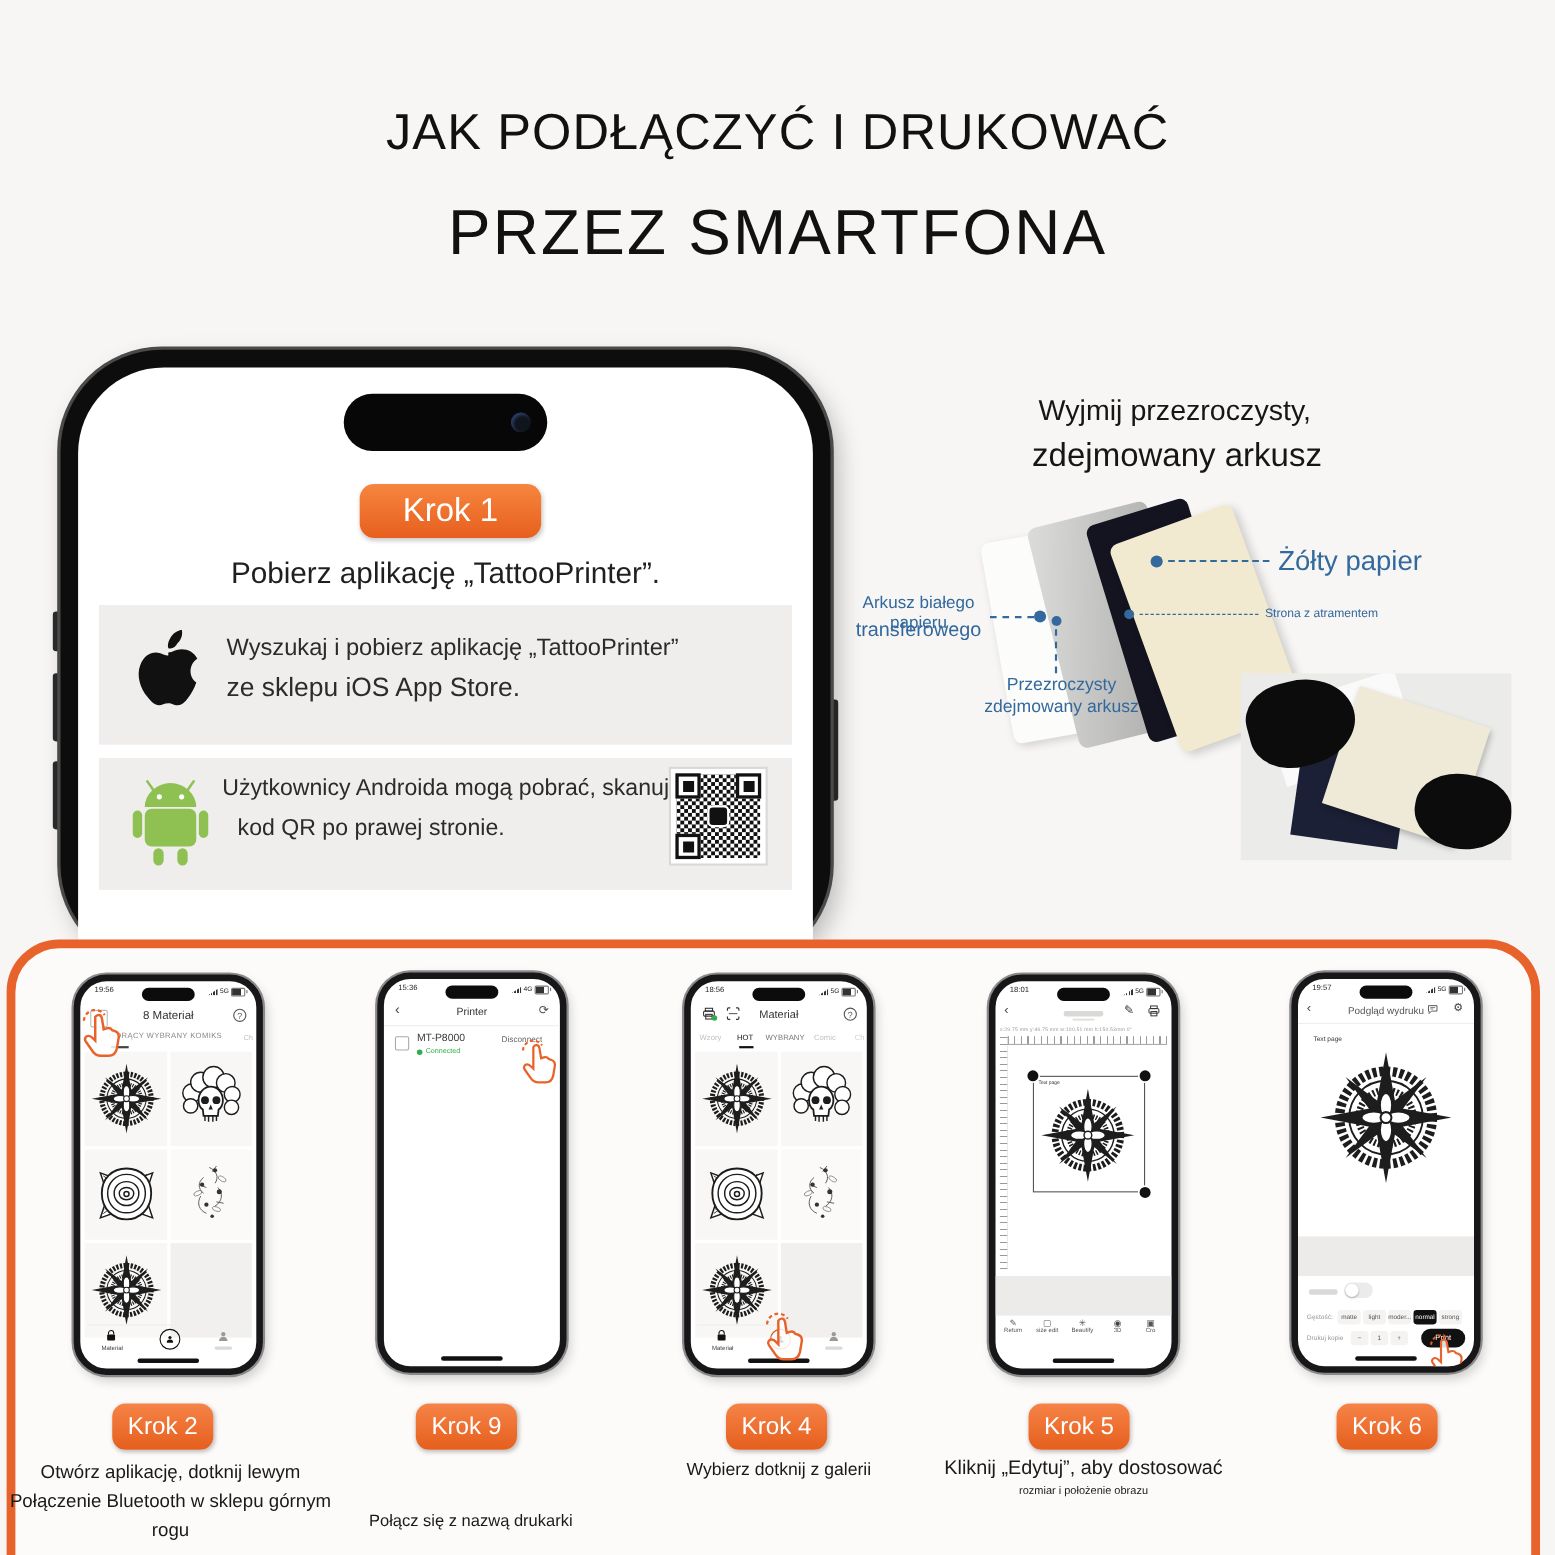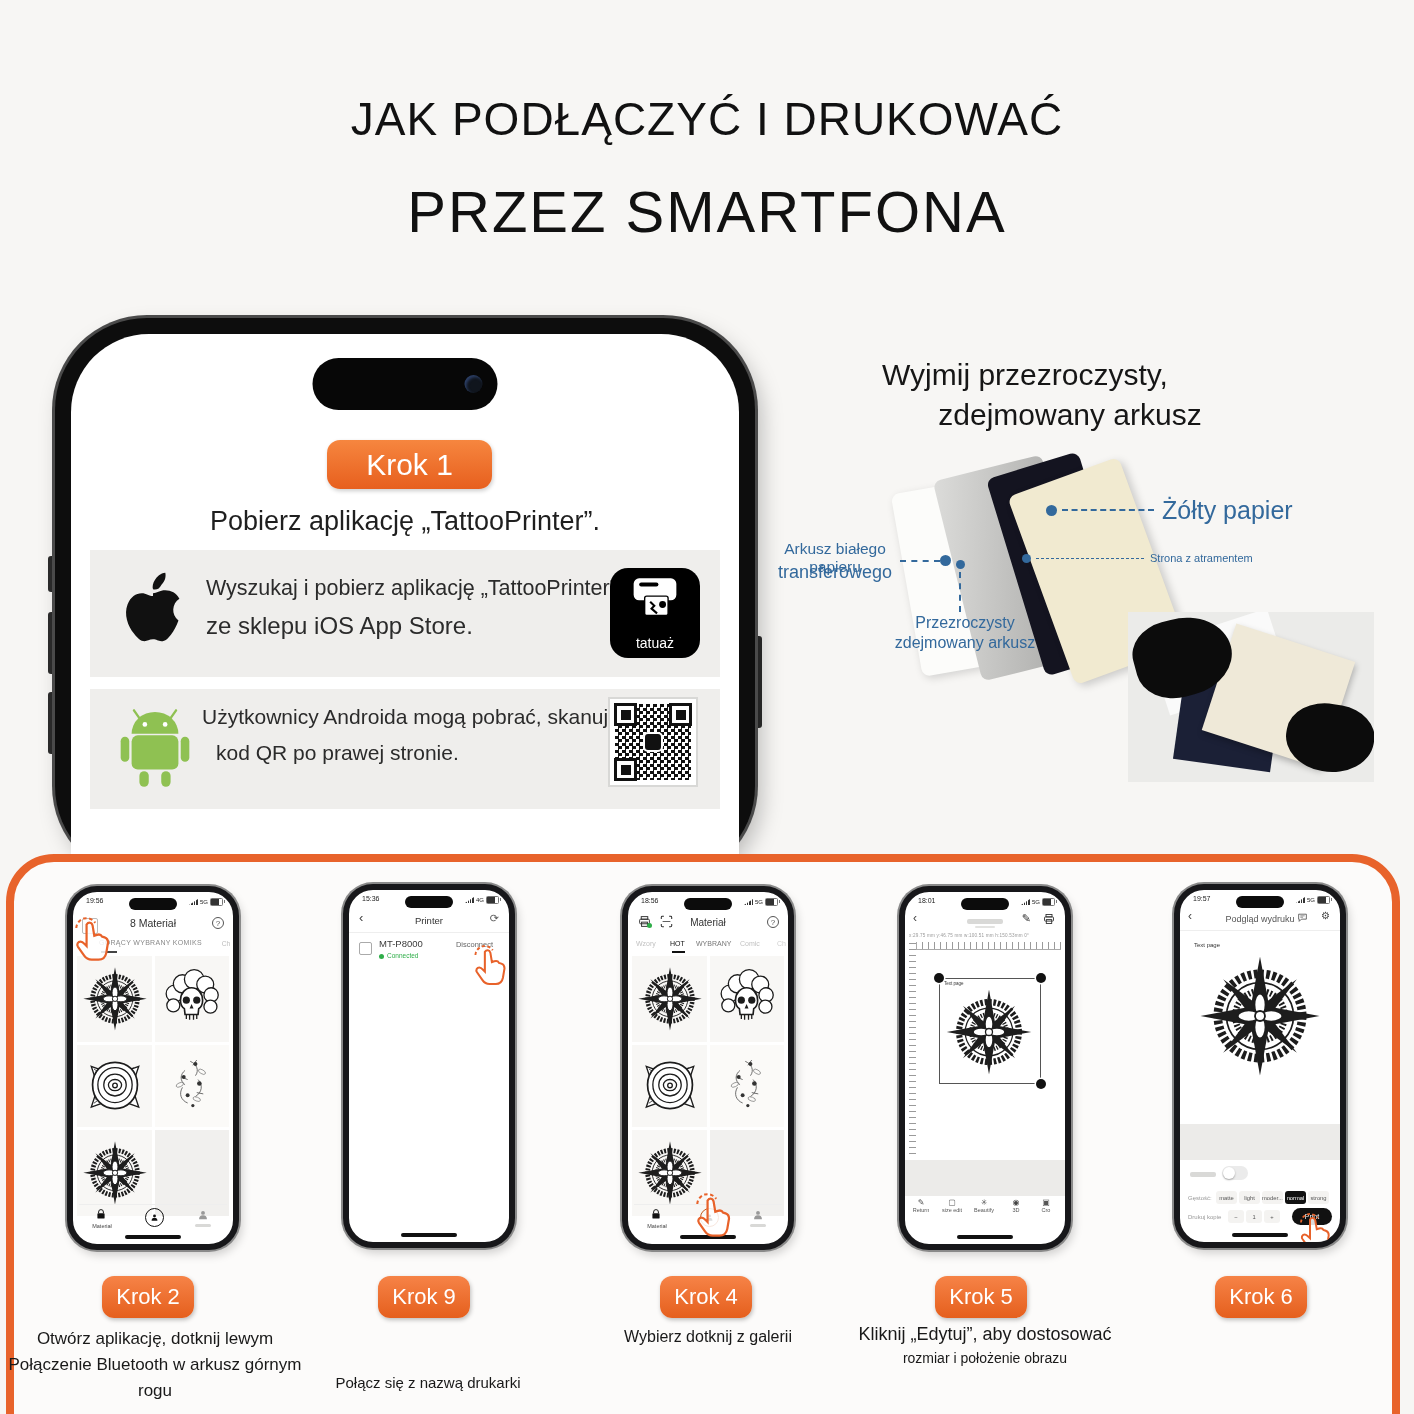--- a/index.html
+++ b/index.html
@@ -221,46 +221,40 @@
       </div>
 
       <div class="abs ctr" style="left:0;top:172px;width:668px;font-size:27px;color:#1f1f1f">Pobierz aplikację „TattooPrinter”.</div>
 
       <div class="graybox" style="left:19px;top:216px;width:630px;height:127px">
         <svg class="abs" style="left:30px;top:20px;width:66px;height:84px" viewBox="0 0 70 84">
             <use href="#sym-apple"></use>
           </svg>
         <div class="abs" style="left:116px;top:26px;font-size:21.5px;color:#2b2b2b">Wyszukaj i pobierz aplikację „TattooPrinter”</div>
         <div class="abs" style="left:116px;top:62px;font-size:24px;color:#2b2b2b">ze sklepu iOS App Store.</div>
-        <div class="appicon" style="right:20px;top:18px;width:90px;height:90px">
-          <svg class="abs" style="left:10px;top:2px;width:70px;height:62px" viewBox="0 0 90 90">
-              <use href="#sym-tattooapp"></use>
-            </svg>
-          <div class="abs ctr" style="left:0;bottom:7px;width:90px;color:#fff;font-size:14px">tatuaż</div>
-        </div>
       </div>
 
       <div class="graybox" style="left:19px;top:355px;width:630px;height:120px">
         <svg class="abs" style="left:26px;top:10px;width:78px;height:96px" viewBox="0 0 100 110">
             <use href="#sym-android"></use>
           </svg>
         <div class="abs" style="left:112px;top:16px;font-size:21px;color:#2b2b2b">Użytkownicy Androida mogą pobrać, skanując</div>
         <div class="abs" style="left:126px;top:52px;font-size:21px;color:#2b2b2b">kod QR po prawej stronie.</div>
         <div class="abs" style="right:22px;top:8px;width:86px;height:86px;background:#fff;border:2px solid #d8d8d6">
           <div class="abs" style="left:5px;top:5px;width:76px;height:76px;background:repeating-conic-gradient(#111 0% 25%,#fff 0% 50%) 0 0/7px 7px"></div>
           <div class="qrf" style="left:4px;top:4px"></div>
           <div class="qrf" style="right:4px;top:4px"></div>
           <div class="qrf" style="left:4px;bottom:4px"></div>
           <div class="abs" style="left:35px;top:35px;width:16px;height:16px;background:#111;border-radius:3px;box-shadow:0 0 0 2px #fff"></div>
         </div>
       </div>
     </div>
   </div>
 
-  <div class="abs ctr" style="left:835px;top:358px;width:380px;font-size:30px;color:#161616">Wyjmij przezroczysty,</div>
+  <div class="abs ctr" style="left:878px;top:358px;width:380px;font-size:26px;color:#161616">Wyjmij przezroczysty,</div>
   <div class="abs ctr" style="left:880px;top:398px;width:380px;font-size:30px;color:#161616">zdejmowany arkusz</div>
 
   <div class="abs" style="left:898px;top:455px;width:285px;height:245px">
     <div class="sheet" style="left:8px;top:30px;width:96px;height:185px;background:#fcfcfa;transform:rotate(-10deg);box-shadow:2px 3px 8px rgba(0,0,0,.15)"></div>
     <div class="sheet" style="left:58px;top:10px;width:112px;height:206px;background:linear-gradient(105deg,#dcdcda,#a3a3a1);transform:rotate(-14deg)"></div>
     <div class="sheet" style="left:116px;top:6px;width:96px;height:206px;background:#141420;transform:rotate(-17deg)"></div>
     <div class="sheet" style="left:140px;top:16px;width:118px;height:200px;background:#f1ead0;transform:rotate(-20deg);box-shadow:3px 4px 9px rgba(0,0,0,.18)"></div>
   </div>
 
   <div class="dot" style="left:1046px;top:505px;width:11px;height:11px"></div>
@@ -572,26 +566,26 @@
     </div>
   <div class="krok" style="left:935px">
       <span>Krok 5</span>
     </div>
   <div class="krok" style="left:1215px">
       <span>Krok 6</span>
     </div>
 
   <div class="cap" style="left:5px;top:1326px;width:300px;font-size:17px;line-height:26px">
     <div>Otwórz aplikację, dotknij lewym</div>
-    <div>Połączenie Bluetooth w arkusz górnym rogu</div>
+    <div>Połączenie Bluetooth w sklepu górnym rogu</div>
   </div>
   <div class="cap" style="left:328px;top:1374px;width:200px;font-size:15px">
     <div>Połącz się z nazwą drukarki</div>
   </div>
   <div class="cap" style="left:598px;top:1328px;width:220px;font-size:16px">
     <div>Wybierz dotknij z galerii</div>
   </div>
   <div class="cap" style="left:855px;top:1324px;width:260px">
     <div style="font-size:18px">Kliknij „Edytuj”, aby dostosować</div>
-    <div style="font-size:14px;margin-top:5px">rozmiar i położenie obrazu</div>
+    <div style="font-size:10px;margin-top:5px">rozmiar i położenie obrazu</div>
   </div>
 
 </div>
 
 </body></html>

